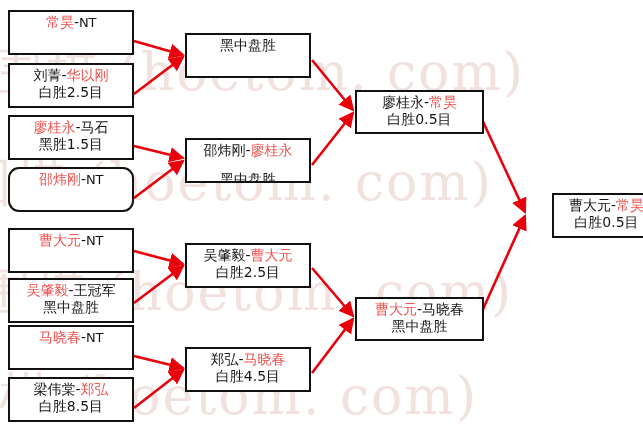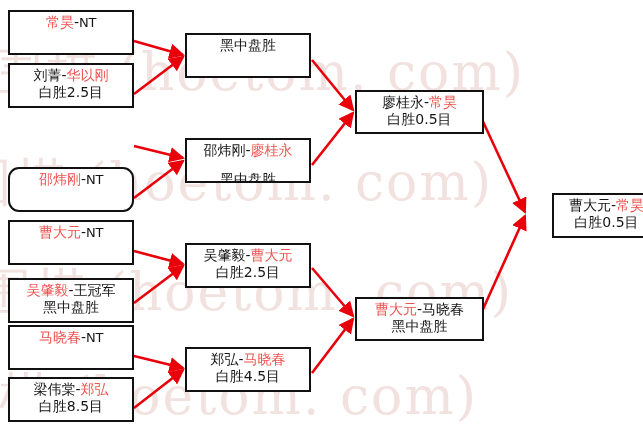--- a/index.html
+++ b/index.html
@@ -111,27 +111,31 @@
   <div class="node c1" style="top:10px;">
     <div class="line1"><span class="hl">常昊</span><span>-</span><span class="nt">NT</span></div>
     <div class="line2"></div>
   </div>
 
   <div class="node c1" style="top:63px;">
     <div class="line1"><span>刘菁</span><span>-</span><span class="hl">华以刚</span></div>
     <div class="line2">白胜2.5目</div>
   </div>
 
+  <div class="node c1" style="top:115px;">
+    <div class="line1"><span class="hl">廖桂永</span><span>-</span><span>马石</span></div>
+    <div class="line2">黑胜1.5目</div>
+  </div>
 
   <div class="node c1" style="top:167px;border-radius:11px;">
     <div class="line1"><span class="hl">邵炜刚</span><span>-</span><span class="nt">NT</span></div>
     <div class="line2"></div>
   </div>
 
-  <div class="node c1" style="top:220px;">
+  <div class="node c1" style="top:228px;">
     <div class="line1"><span class="hl">曹大元</span><span>-</span><span class="nt">NT</span></div>
     <div class="line2"></div>
   </div>
 
   <div class="node c1" style="top:278px;">
     <div class="line1"><span class="hl">吴肇毅</span><span>-</span><span>王冠军</span></div>
     <div class="line2">黑中盘胜</div>
   </div>
 
   <div class="node c1" style="top:325px;">

